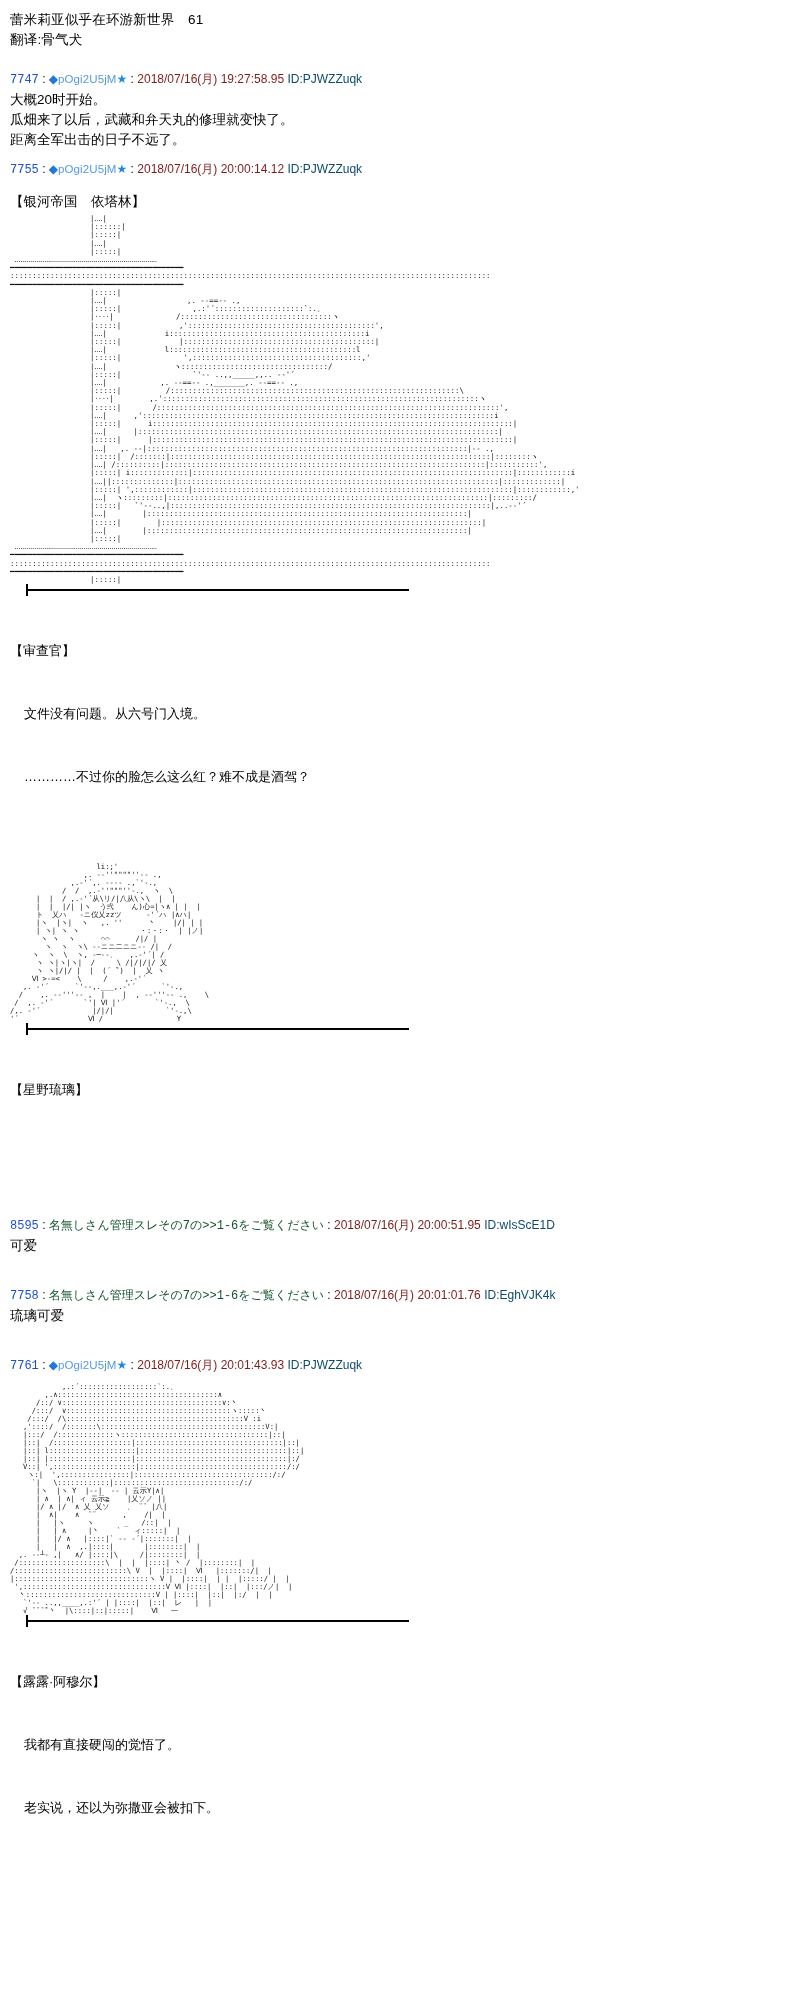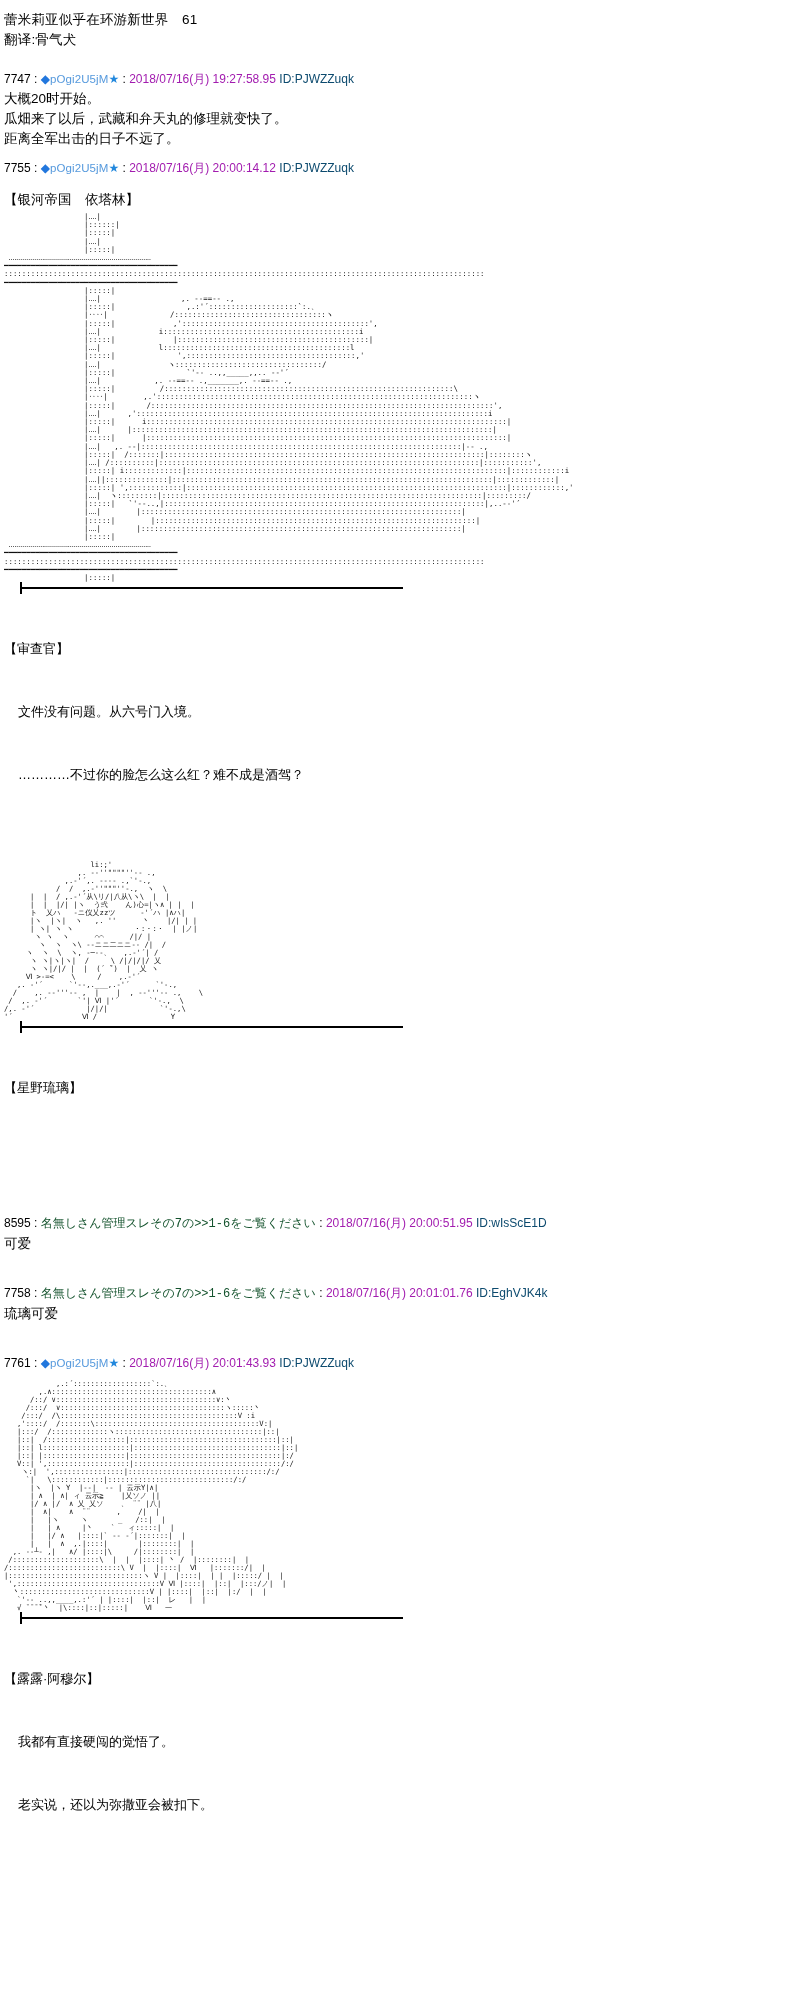--- a/index.html
+++ b/index.html
@@ -9,21 +9,21 @@
   }
   body {
     width: 800px;
     height: 2000px;
     position: relative;
     font-family: "Liberation Sans", "DejaVu Sans", sans-serif;
     color: #000000;
     overflow: hidden;
   }
   .page {
-    padding: 10px 0 0 4px;
+    padding: 10px 0 0 10px;
     box-sizing: border-box;
     width: 694px;
   }
 
   
   .thread-title {
     font-size: 13.5px;
     line-height: 20px;
     letter-spacing: 0.2px;
     white-space: pre;
@@ -38,40 +38,40 @@
   
   .post {
     margin-top: 16px;
   }
   .post-head {
     font-size: 12px;
     line-height: 18px;
     white-space: nowrap;
     color: #000000;
   }
-  .post-num { color: #000000; }
+  .post-num { color: #1d4ed8; font-family: Liberation Mono, monospace; }
   .sep { color: #000000; }
   .trip-diamond {
     color: #2277dd;
     font-size: 12px;
   }
   .trip-name {
     color: #5599dd;
     font-size: 11.5px;
     letter-spacing: 0.1px;
   }
   .trip-star {
     color: #2288dd;
     font-size: 12px;
   }
   .anon-name {
     color: #14532d;
     font-family: Liberation Mono, monospace;
   }
-  .post-date { color: #a21caf; }
+  .post-date { color: #7f1d1d; }
   .post-id { color: #0c4a6e; }
 
   .post-body {
     font-size: 13.5px;
     line-height: 20px;
     white-space: pre-wrap;
     margin-top: 1px;
   }
 
   

